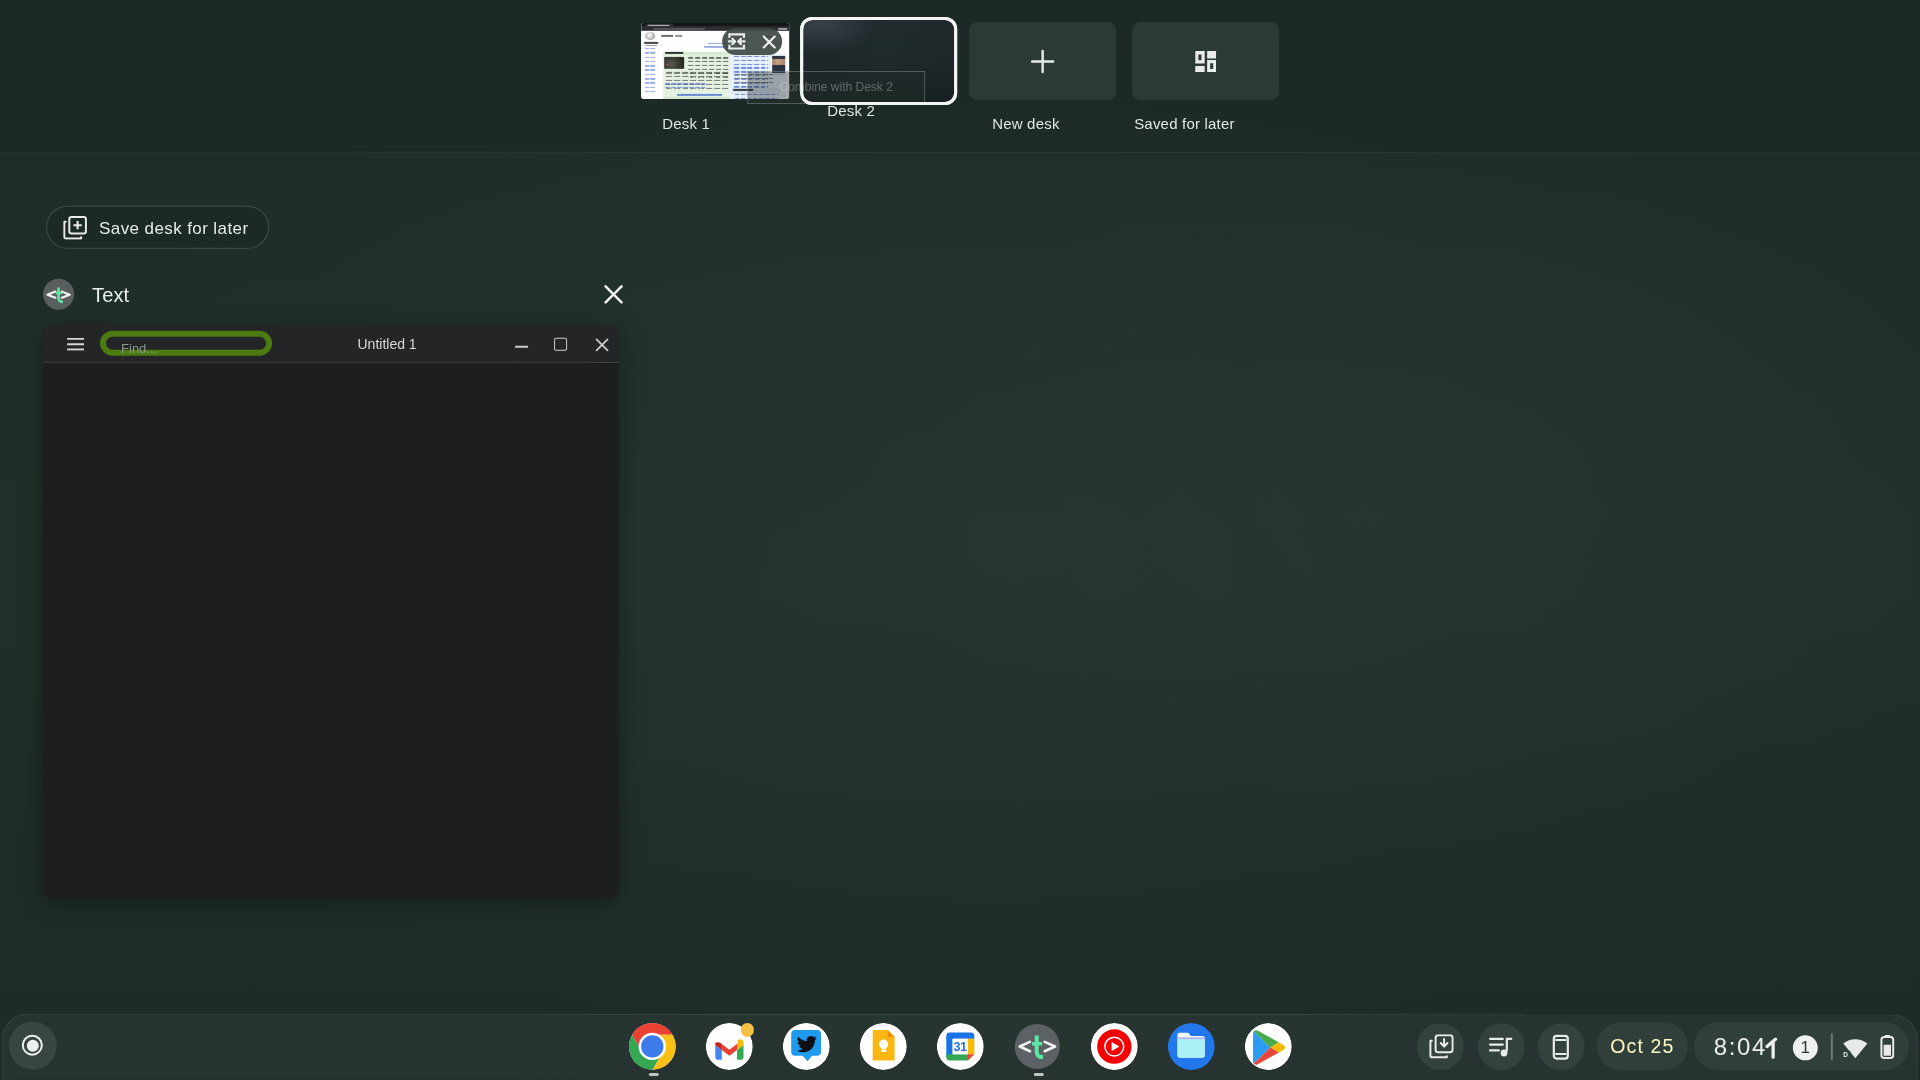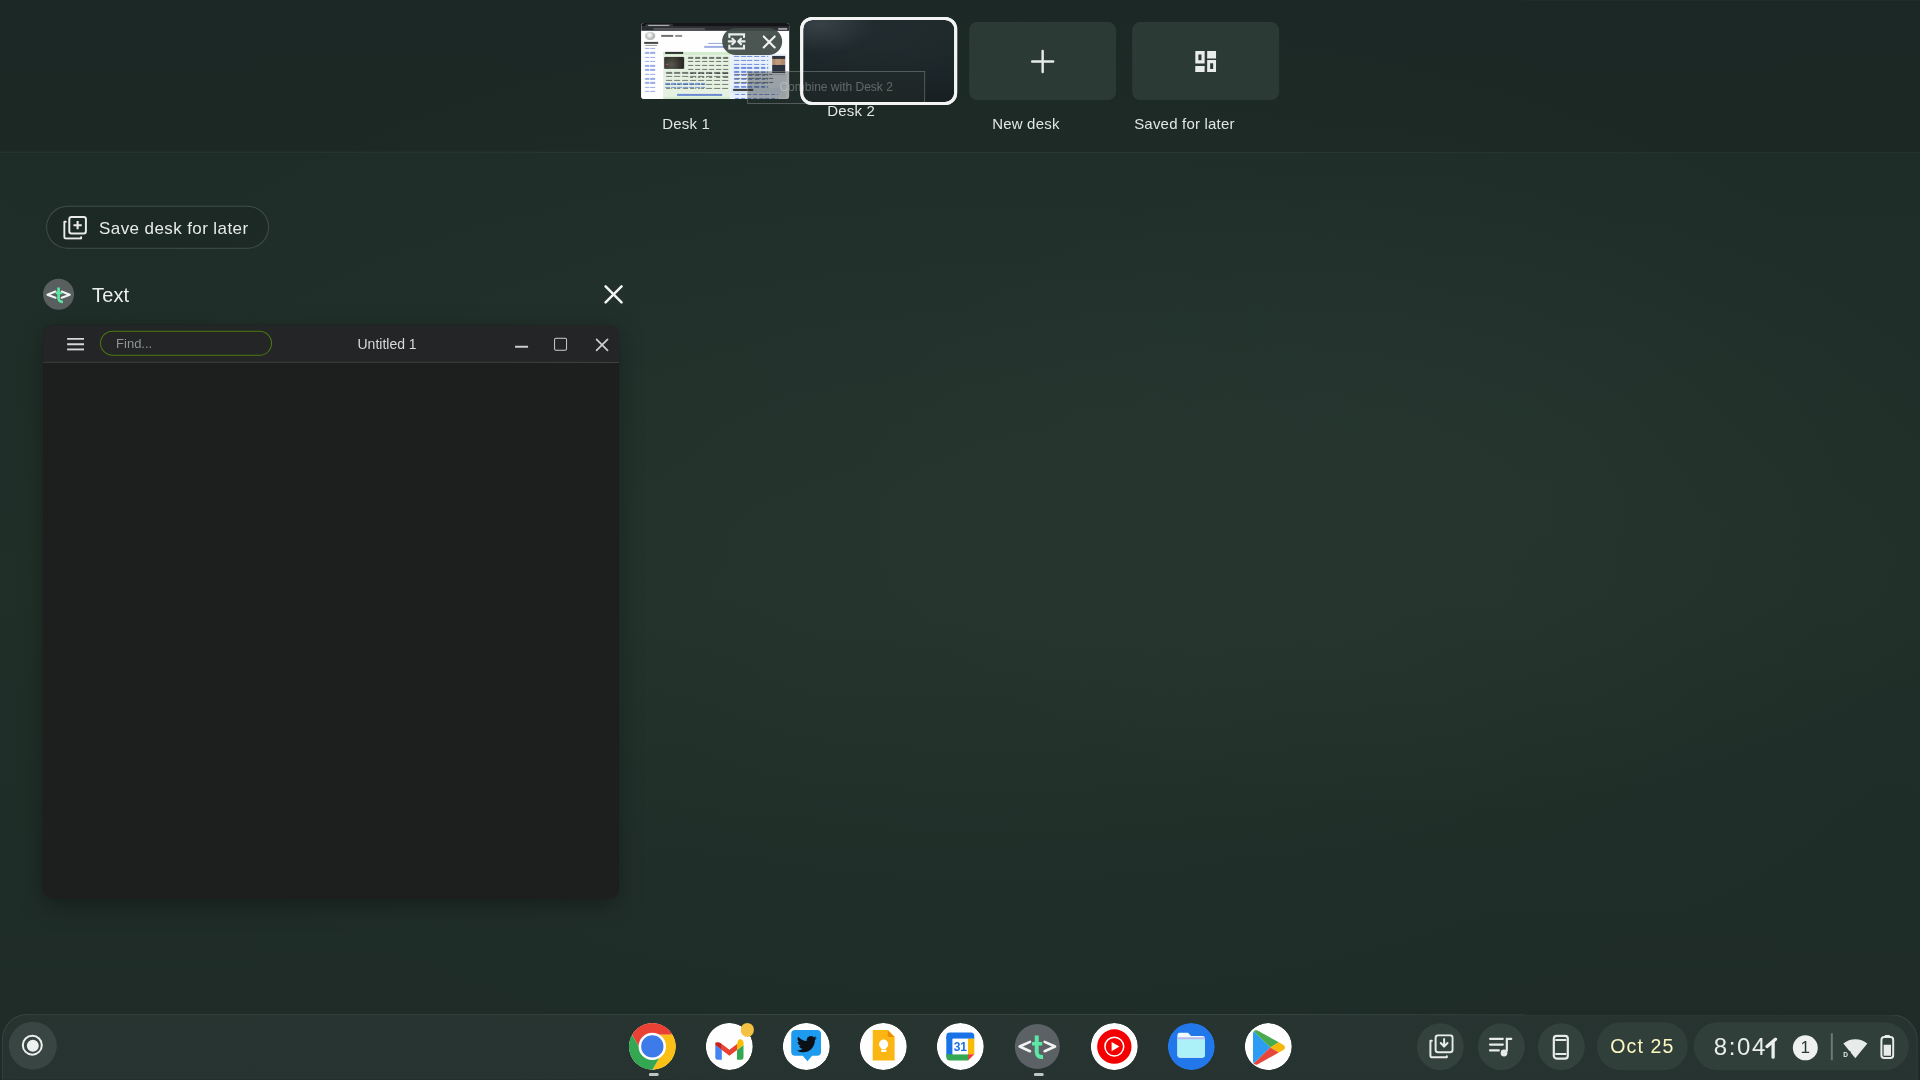--- a/index.html
+++ b/index.html
@@ -51,21 +51,21 @@
 #savepill span { position:absolute; left:52px; top:12px; letter-spacing:0.4px; }
 
 
 #trowicon { left:43px; top:279px; width:31px; height:31px; border-radius:50%; background:#59605f; text-align:center; }
 #trowlabel { left:92px; top:283.5px; color:#eef0ef; font-size:20px; font-weight:500; letter-spacing:0.1px; }
 #trowclose { left:603px; top:284px; width:21px; height:21px; }
 
 
 #win { left:43px; top:325px; width:576px; height:574px; border-radius:10px; background:#1d1e1e; box-shadow:0 6px 24px rgba(0,0,0,0.35); overflow:hidden; }
 #titlebar { left:0; top:0; width:576px; height:38px; background:#242526; border-bottom:1.5px solid #404141; }
-#findbox { left:57px; top:5.5px; width:172px; height:25px; border-radius:13px; border:1px solid #4d7c0f; color:#8e9592; font-size:13px; line-height:23px; padding-left:15px; }
+#findbox { left:57px; top:5.5px; width:172px; height:25px; border-radius:13px; border:6px solid #4d7c0f; color:#8e9592; font-size:13px; line-height:23px; padding-left:15px; }
 #wintitle { left:56px; top:11px; width:576px; text-align:center; color:#d8dbda; font-size:14px; }
 
 
 #shelf { left:2px; top:1014px; width:1916px; height:66px; border-radius:26px 26px 0 0;
   background:rgba(255,255,255,0.045); border:1px solid rgba(255,255,255,0.08); border-bottom:none; }
 
 .appc { position:absolute; top:1023px; width:47px; height:47px; border-radius:50%; }
 .dash { position:absolute; top:1072.5px; width:10px; height:3px; border-radius:1.5px; background:rgba(220,226,223,0.85); }
 
 

